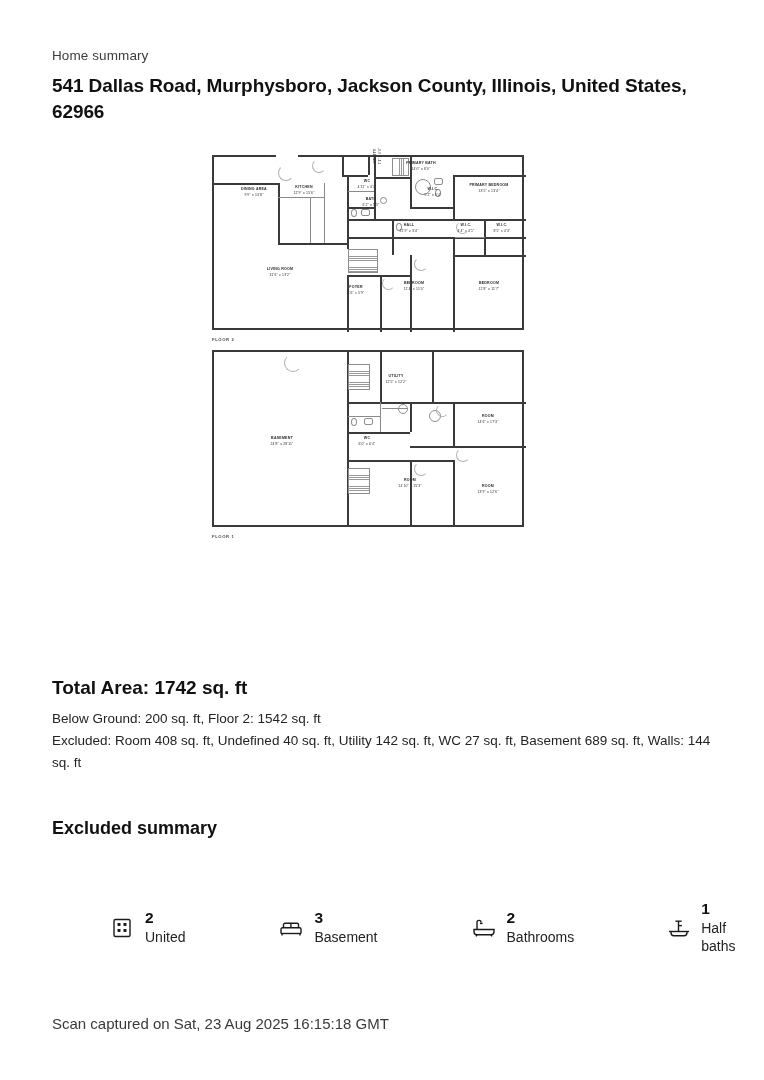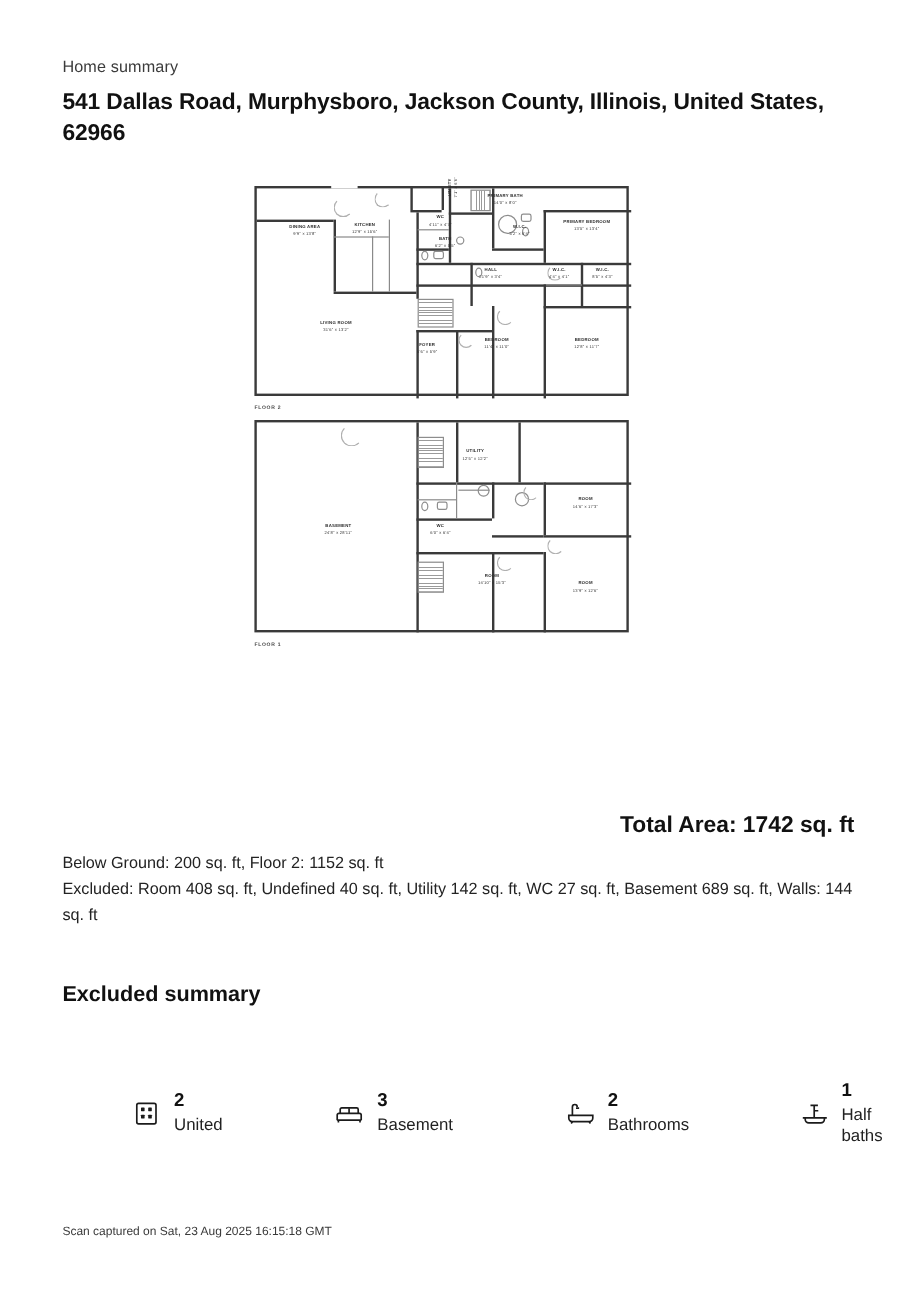--- a/index.html
+++ b/index.html
@@ -103,21 +103,20 @@
   }
   .stair.horiz {
     background: repeating-linear-gradient(to right, #fff 0 1.6px, #9a9a9a 1.6px 2.2px);
   }
   
   .total-head {
     font-size: 19px;
     font-weight: bold;
     color: #111;
     margin: 0 0 9px 0;
-    text-align: right;
   }
   .total-line {
     font-size: 13.5px;
     line-height: 1.62;
     color: #232323;
     max-width: 660px;
   }
   .section-head {
     font-size: 18px;
     font-weight: bold;
@@ -152,21 +151,21 @@
     display: block;
     font-size: 14px;
     color: #222;
     line-height: 1.3;
     margin-top: 2px;
   }
   .footer {
     position: absolute;
     left: 52px;
     bottom: 48px;
-    font-size: 10px;
+    font-size: 15px;
     color: #3a3a3a;
   }
 </style>
 </head>
 <body>
 
 <div class="page">
 
   <div class="kicker">Home summary</div>
   <div class="title">541 Dallas Road, Murphysboro, Jackson County, Illinois, United States, 62966</div>
@@ -350,21 +349,21 @@
           <span class="nm">ROOM</span>
           <span class="dm">13'9" x 12'6"</span>
         </div>
       </div>
       <div class="floor-tag" style="left:0px; top:184px;">FLOOR 1</div>
     </div>
   </div>
 
   <div style="margin-top:102px;">
     <div class="total-head">Total Area: 1742 sq. ft</div>
-    <div class="total-line">Below Ground: 200 sq. ft, Floor 2: 1152 sq. ft</div>
+    <div class="total-line">Below Ground: 200 sq. ft, Floor 2: 1542 sq. ft</div>
     <div class="total-line">Excluded: Room 408 sq. ft, Undefined 40 sq. ft, Utility 142 sq. ft, WC 27 sq. ft, Basement 689 sq. ft, Walls: 144 sq. ft</div>
   </div>
 
   <div class="section-head">Excluded summary</div>
 
   <div class="summary">
 
     <div class="sum-item">
       <span class="sum-ico">
         <svg width="24" height="24" viewBox="0 0 24 24" fill="none" stroke="#1b1b1b" stroke-width="1.4">

